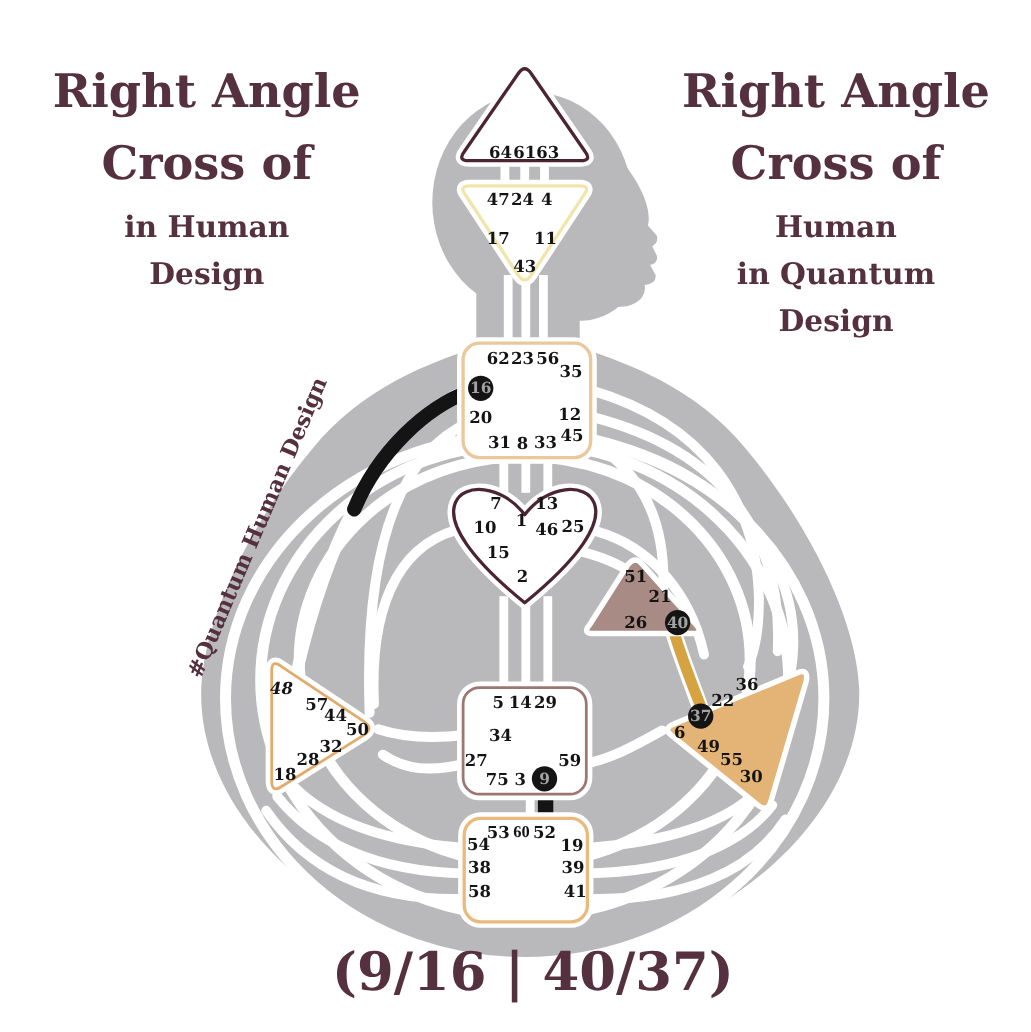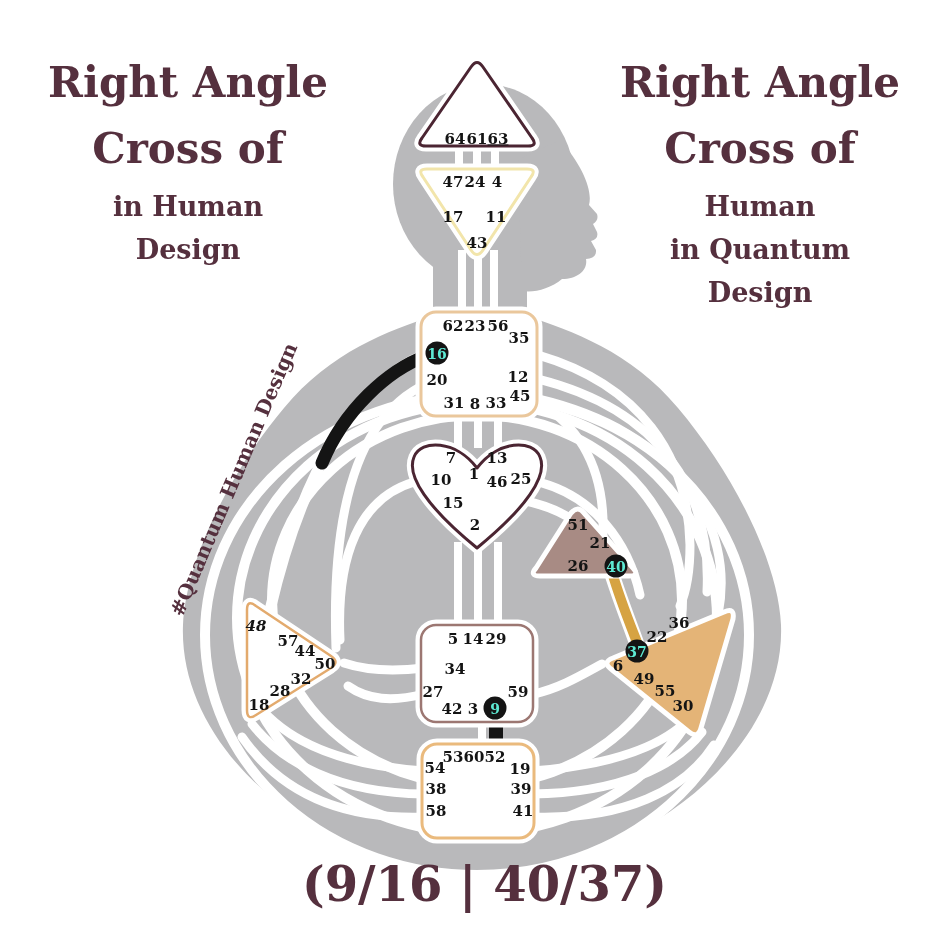--- a/index.html
+++ b/index.html
@@ -24,21 +24,21 @@
   .ego-f{fill:var(--ego-fill);stroke:#fff;stroke-width:5;stroke-linejoin:round;}
   .sp-f{fill:var(--solar-plexus-fill);stroke:#fff;stroke-width:5;stroke-linejoin:round;}
   .ch-black{stroke:var(--channel-black);stroke-width:13;fill:none;stroke-linecap:round;}
   .ch-gold{stroke:var(--channel-gold);stroke-width:10;fill:none;stroke-linecap:butt;}
   .stub-black{fill:var(--channel-black);}
 
   
   .gates{position:absolute;left:0;top:0;width:100%;height:100%;}
   .gate{position:absolute;transform:translate(-50%,-50%);
         font-weight:bold;font-size:15px;color:var(--gate-text);line-height:1;white-space:nowrap;}
-  .gate.active{background:var(--channel-black);color:#5eead4;width:23px;height:23px;border-radius:50%;
+  .gate.active{background:var(--channel-black);color:#a3a3a3;width:23px;height:23px;border-radius:50%;
         display:flex;align-items:center;justify-content:center;font-size:14px;}
 
   
   .title{position:absolute;text-align:center;color:var(--text-maroon);font-weight:bold;}
   .title .big{font-size:42px;line-height:66px;}
   .title .small{font-size:27px;line-height:37px;margin-top:6px;}
   .title.left{left:20px;top:50px;width:336px;}
   .title.right{left:592px;top:50px;width:336px;}
   .bottom-label{position:absolute;left:0;top:856px;width:937px;text-align:center;
         color:var(--text-maroon);font-weight:bold;font-size:48px;padding-left:16px;}
@@ -194,25 +194,25 @@
       <div class="gate" style="left: 618px; top: 666px;">6</div>
       <div class="gate" style="left: 644px; top: 679px;">49</div>
       <div class="gate" style="left: 665px; top: 691px;">55</div>
       <div class="gate" style="left: 683px; top: 706px;">30</div>
       <div class="gate" style="left: 453px; top: 639px;">5</div>
       <div class="gate" style="left: 473px; top: 639px;">14</div>
       <div class="gate" style="left: 496px; top: 639px;">29</div>
       <div class="gate" style="left: 433px; top: 669px; padding-left: 44px;">34</div>
       <div class="gate" style="left: 433px; top: 692px;">27</div>
       <div class="gate" style="left: 518px; top: 692px;">59</div>
-      <div class="gate" style="left: 452px; top: 709px;">42</div>
+      <div class="gate" style="left: 452px; top: 709px;">75</div>
       <div class="gate" style="left: 473px; top: 709px;">3</div>
       <div class="gate active" style="left: 495px; top: 708px;">9</div>
       <div class="gate" style="left: 453px; top: 757px;">53</div>
-      <div class="gate" style="left: 474px; top: 757px;">60</div>
+      <div class="gate" style="left: 474px; top: 757px; font-family: Liberation Serif, serif;">60</div>
       <div class="gate" style="left: 495px; top: 757px;">52</div>
       <div class="gate" style="left: 435px; top: 768px;">54</div>
       <div class="gate" style="left: 520px; top: 769px;">19</div>
       <div class="gate" style="left: 436px; top: 789px;">38</div>
       <div class="gate" style="left: 521px; top: 789px;">39</div>
       <div class="gate" style="left: 436px; top: 811px;">58</div>
       <div class="gate" style="left: 523px; top: 811px;">41</div>
     </div>
 
   <div class="title left">

